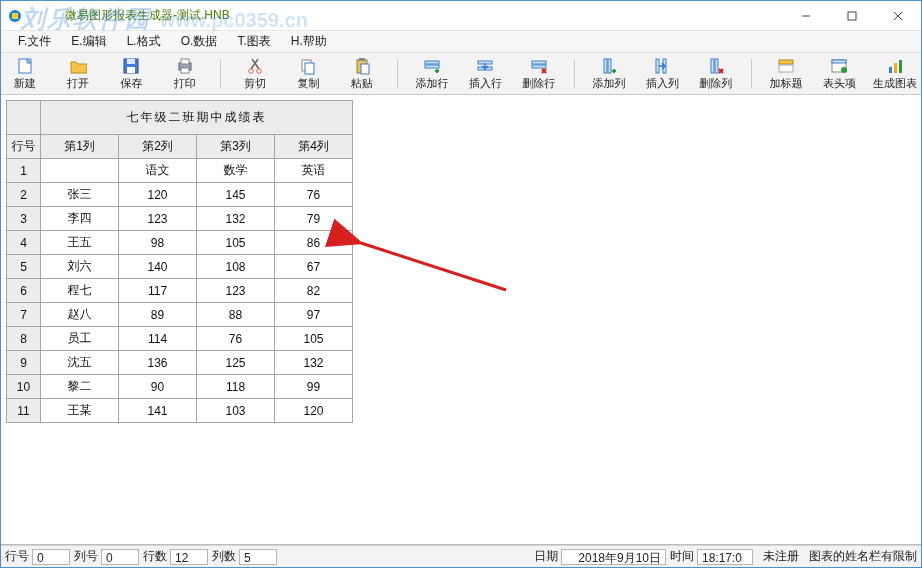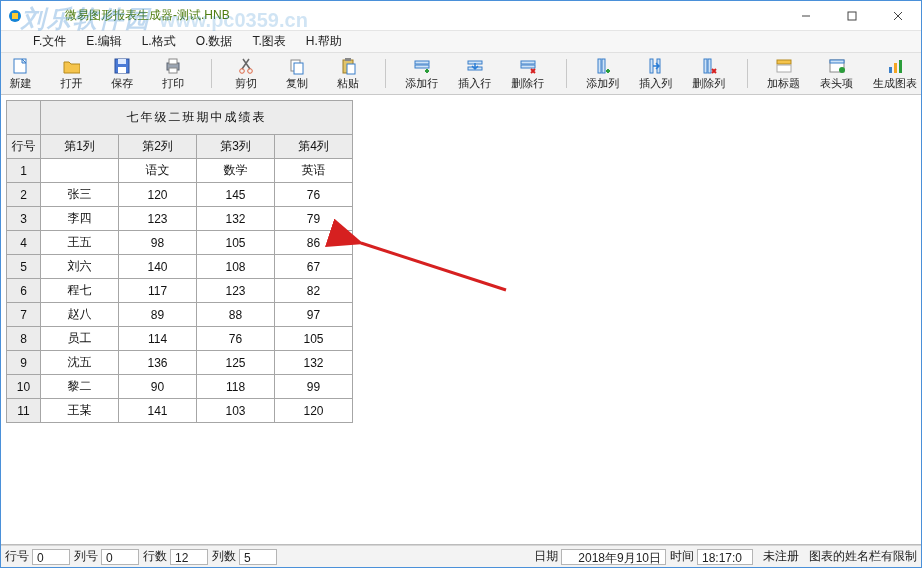--- a/index.html
+++ b/index.html
@@ -5,23 +5,23 @@
   * { box-sizing: border-box; margin: 0; padding: 0; }
   html, body { width: 922px; height: 568px; font-family: "Microsoft YaHei", "SimSun", Arial, sans-serif; font-size: 12px; background: #fff; overflow: hidden; }
   .window { width: 922px; height: 568px; border: 1px solid #4a90d9; display: flex; flex-direction: column; background: #fff; position: relative; }
   .titlebar { height: 30px; display: flex; align-items: center; padding: 0 0 0 6px; background: #fff; border-bottom: 1px solid #e5e5e5; }
   .titlebar .appicon { width: 16px; height: 16px; display: inline-flex; align-items: center; justify-content: center; margin-right: 6px; color: #1584d6; }
   .titlebar .title { font-size: 12px; color: #4d7c0f; flex: 0 0 auto; padding-left: 36px; }
   .titlebar .spacer { flex: 1; }
   .winbtn { width: 46px; height: 30px; display: inline-flex; align-items: center; justify-content: center; color: #444; }
   .watermark { position: absolute; top: 2px; left: 20px; font-size: 24px; font-weight: 700; color: rgba(30,120,200,.28); letter-spacing: 2px; pointer-events: none; font-style: italic; }
   .watermark .url { font-size: 20px; color: rgba(20,120,200,.20); font-style: normal; letter-spacing: 0; }
-  .menubar { height: 22px; display: flex; align-items: center; gap: 4px; padding: 0 24px; background: #f7f7f7; border-bottom: 1px solid #e0e0e0; }
+  .menubar { height: 22px; display: flex; align-items: center; gap: 4px; padding: 0 9px; background: #f7f7f7; border-bottom: 1px solid #e0e0e0; }
   .menubar span { padding: 2px 8px; color: #222; font-size: 12px; }
-  .toolbar { height: 42px; display: flex; align-items: stretch; padding: 2px 3px; background: #f3f3f3; border-bottom: 1px solid #c9c9c9; gap: 18px; overflow: hidden; }
+  .toolbar { height: 42px; display: flex; align-items: stretch; padding: 2px 3px; background: #f3f3f3; border-bottom: 1px solid #c9c9c9; gap: 12px; overflow: hidden; }
   .tbtn { width: 50px; display: flex; flex-direction: column; align-items: center; justify-content: center; gap: 1px; border: 1px solid transparent; cursor: default; }
   .tbtn .ticon { width: 20px; height: 18px; display: flex; align-items: center; justify-content: center; }
   .tbtn .tlabel { font-size: 11px; color: #222; white-space: nowrap; }
   .tsep { width: 6px; position: relative; }
   .tsep::before { content: ""; position: absolute; left: 3px; top: 4px; bottom: 4px; border-left: 1px solid #c8c8c8; }
   .workarea { flex: 1; position: relative; background: #fff; border-bottom: 1px solid #bcbcbc; overflow: hidden; }
   .sheet { position: absolute; left: 5px; top: 5px; }
   table.grid { border-collapse: collapse; padding-left: 12px; }
   table.grid th, table.grid td { border: 1px solid #a6a6a6; font-size: 12px; text-align: center; background: #fff; height: 24px; color: #111; }
   table.grid th { background: #ececec; font-weight: 400; }

